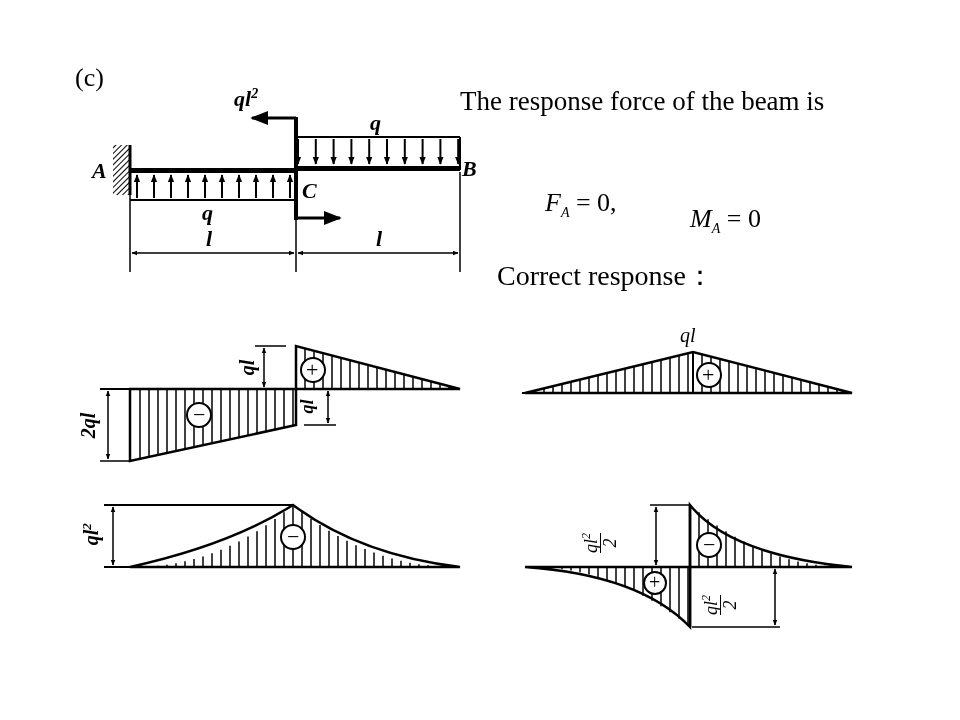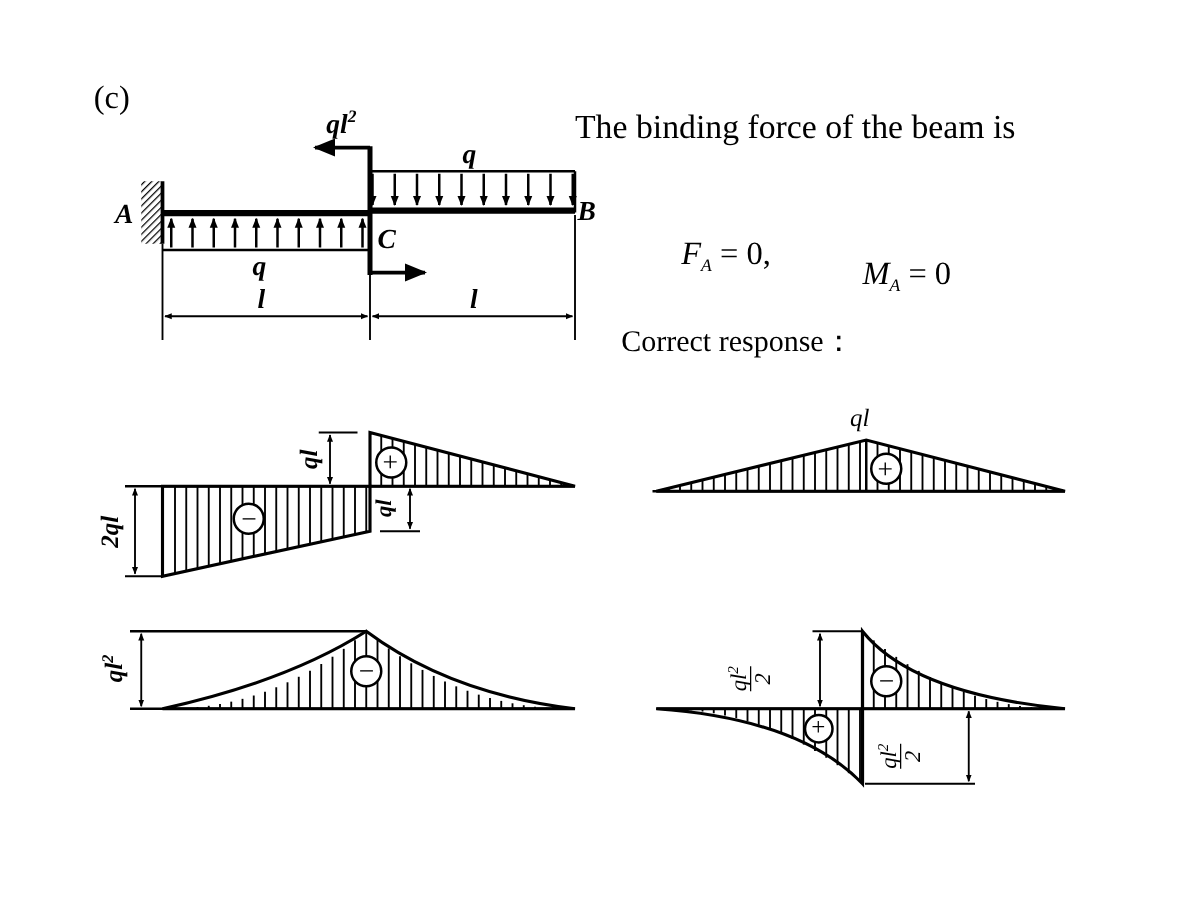--- a/index.html
+++ b/index.html
@@ -9,32 +9,32 @@
   .lbl { font-family:"Liberation Serif", serif; font-style:italic; font-weight:bold; white-space:nowrap; }
   svg { position:absolute; left:0; top:0; }
   .math { font-family:"Liberation Serif", serif; font-size:26px; }
   .math i { font-style:italic; }
   .math sub { font-size:14px; font-style:italic; vertical-align:-6px; }
 </style>
 </head>
 <body>
 
 <div class="abs txt" style="left:75px;top:63px;font-size:26px;">(c)</div>
-<div class="abs txt" style="left:460px;top:86px;font-size:27px;">The binding force of the beam is</div>
+<div class="abs txt" style="left:460px;top:86px;font-size:27px;">The response force of the beam is</div>
 
 <div class="abs math" style="left:545px;top:188px;">
   <i>F</i><sub>A</sub>
   <span>= 0,</span>
 </div>
 <div class="abs math" style="left:690px;top:204px;">
   <i>M</i><sub>A</sub>
   <span>= 0</span>
 </div>
 
-<div class="abs txt" style="left:497px;top:257px;font-size:24px;">Correct response：</div>
+<div class="abs txt" style="left:497px;top:257px;font-size:28px;">Correct response：</div>
 
 <svg width="960" height="720" viewBox="0 0 960 720">
   <defs>
     <pattern id="hatch" width="4" height="4" patternUnits="userSpaceOnUse" patternTransform="rotate(45)">
       <line x1="0" y1="0" x2="0" y2="4" stroke="#000" stroke-width="2"></line>
     </pattern>
     <marker id="ah" viewBox="0 0 10 10" refX="9" refY="5" markerWidth="6" markerHeight="6" orient="auto-start-reverse">
       <path d="M0,1 L10,5 L0,9 Z" fill="#000"></path>
     </marker>
     <marker id="ahs" viewBox="0 0 10 10" refX="9" refY="5" markerWidth="4" markerHeight="5" orient="auto-start-reverse">
@@ -286,21 +286,21 @@
     <line x1="692" y1="627" x2="780" y2="627" stroke="#000" stroke-width="1.5"></line>
     <line x1="775" y1="569" x2="775" y2="625" stroke="#000" stroke-width="1.5" marker-start="url(#ahs)" marker-end="url(#ahs)"></line>
     <circle cx="709" cy="545" r="12" fill="#fff" stroke="#000" stroke-width="2"></circle>
     <circle cx="655" cy="583" r="11" fill="#fff" stroke="#000" stroke-width="2"></circle>
   </g>
 </svg>
 
 <div class="abs lbl" style="left:92px;top:158px;font-size:22px;">A</div>
 <div class="abs lbl" style="left:462px;top:156px;font-size:22px;">B</div>
 <div class="abs lbl" style="left:302px;top:178px;font-size:22px;">C</div>
-<div class="abs lbl" style="left:261px;top:86px;font-size:22px;">
+<div class="abs lbl" style="left:234px;top:86px;font-size:22px;">
   <span>ql</span><sup style="font-size:14px;">2</sup>
 </div>
 <div class="abs lbl" style="left:370px;top:110px;font-size:22px;">q</div>
 <div class="abs lbl" style="left:202px;top:200px;font-size:22px;">q</div>
 <div class="abs lbl" style="left:206px;top:226px;font-size:22px;">l</div>
 <div class="abs lbl" style="left:376px;top:226px;font-size:22px;">l</div>
 
 <div class="abs lbl" style="left:76px;top:414px;font-size:20px;transform:rotate(-90deg);">2ql</div>
 <div class="abs lbl" style="left:240px;top:356px;font-size:20px;transform:rotate(-90deg);">ql</div>
 <div class="abs lbl" style="left:300px;top:396px;font-size:18px;transform:rotate(-90deg);">ql</div>

